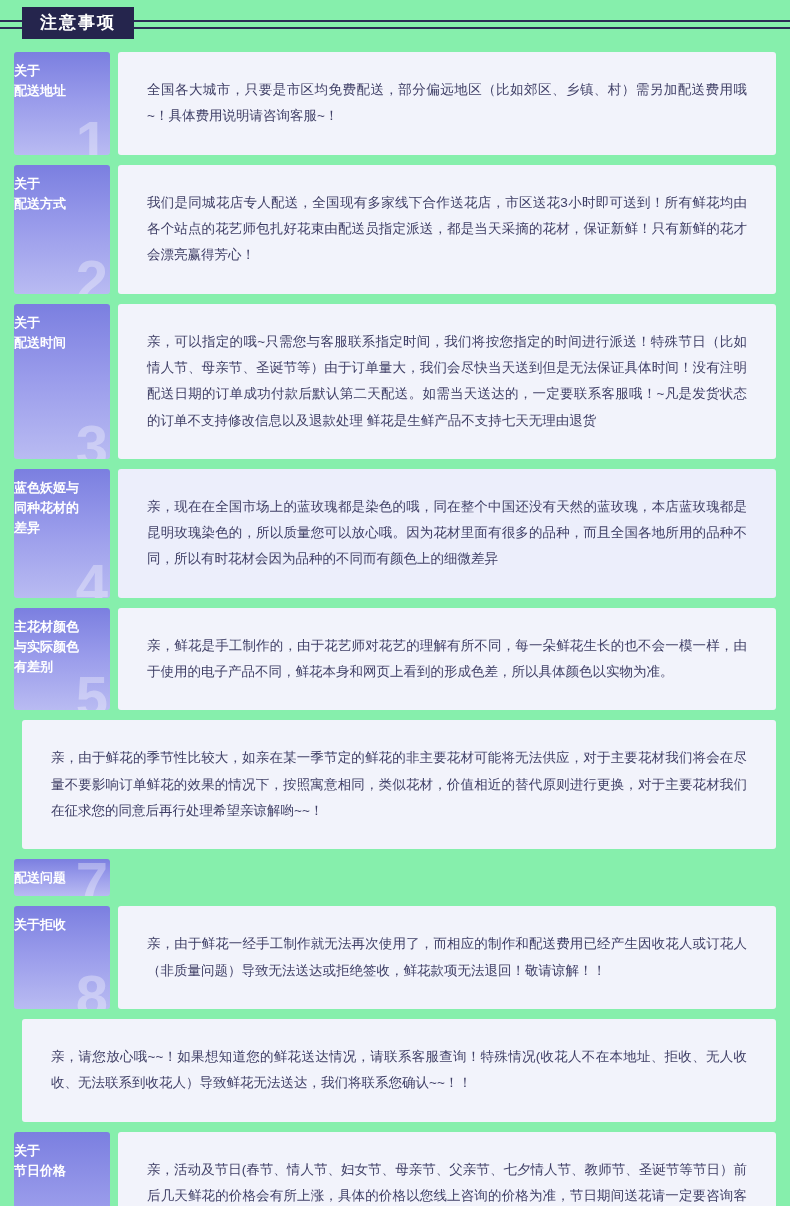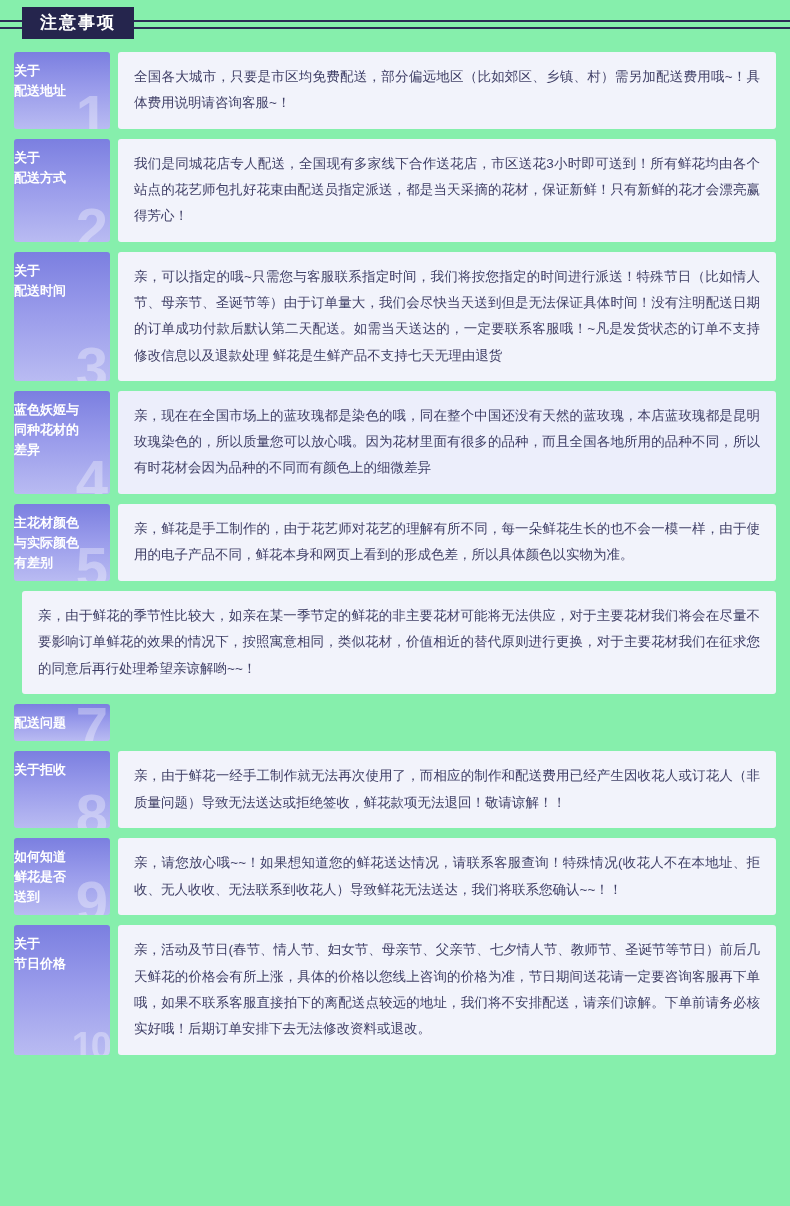--- a/index.html
+++ b/index.html
@@ -91,21 +91,21 @@
   .body {
     flex: 1;
     background: #f2f3fb;
     border-radius: 3px;
     margin-left: 8px;
     padding: 10px 14px 10px 14px;
     display: flex;
     align-items: center;
   }
   .body p {
-    margin: 2px;
+    margin: 15px;
     font-size: 13.5px;
     line-height: 1.95;
     color: #3f3f66;
     text-align: justify;
   }
   .row.alt .body { background: #eceefb; }
 </style>
 </head>
 <body>
 
@@ -191,26 +191,20 @@
       <div class="badge">
         <div class="badge-label">关于拒收</div>
         <div class="badge-num">8</div>
       </div>
       <div class="body">
         <p>亲，由于鲜花一经手工制作就无法再次使用了，而相应的制作和配送费用已经产生因收花人或订花人（非质量问题）导致无法送达或拒绝签收，鲜花款项无法退回！敬请谅解！！</p>
       </div>
     </div>
 
     <div class="row">
-      <div class="badge">
-        <div class="badge-label">如何知道
-鲜花是否
-送到</div>
-        <div class="badge-num">9</div>
-      </div>
       <div class="body">
         <p>亲，请您放心哦~~！如果想知道您的鲜花送达情况，请联系客服查询！特殊情况(收花人不在本地址、拒收、无人收收、无法联系到收花人）导致鲜花无法送达，我们将联系您确认~~！！</p>
       </div>
     </div>
 
     <div class="row">
       <div class="badge">
         <div class="badge-label">关于
 节日价格</div>
         <div class="badge-num two-digit">10</div>

